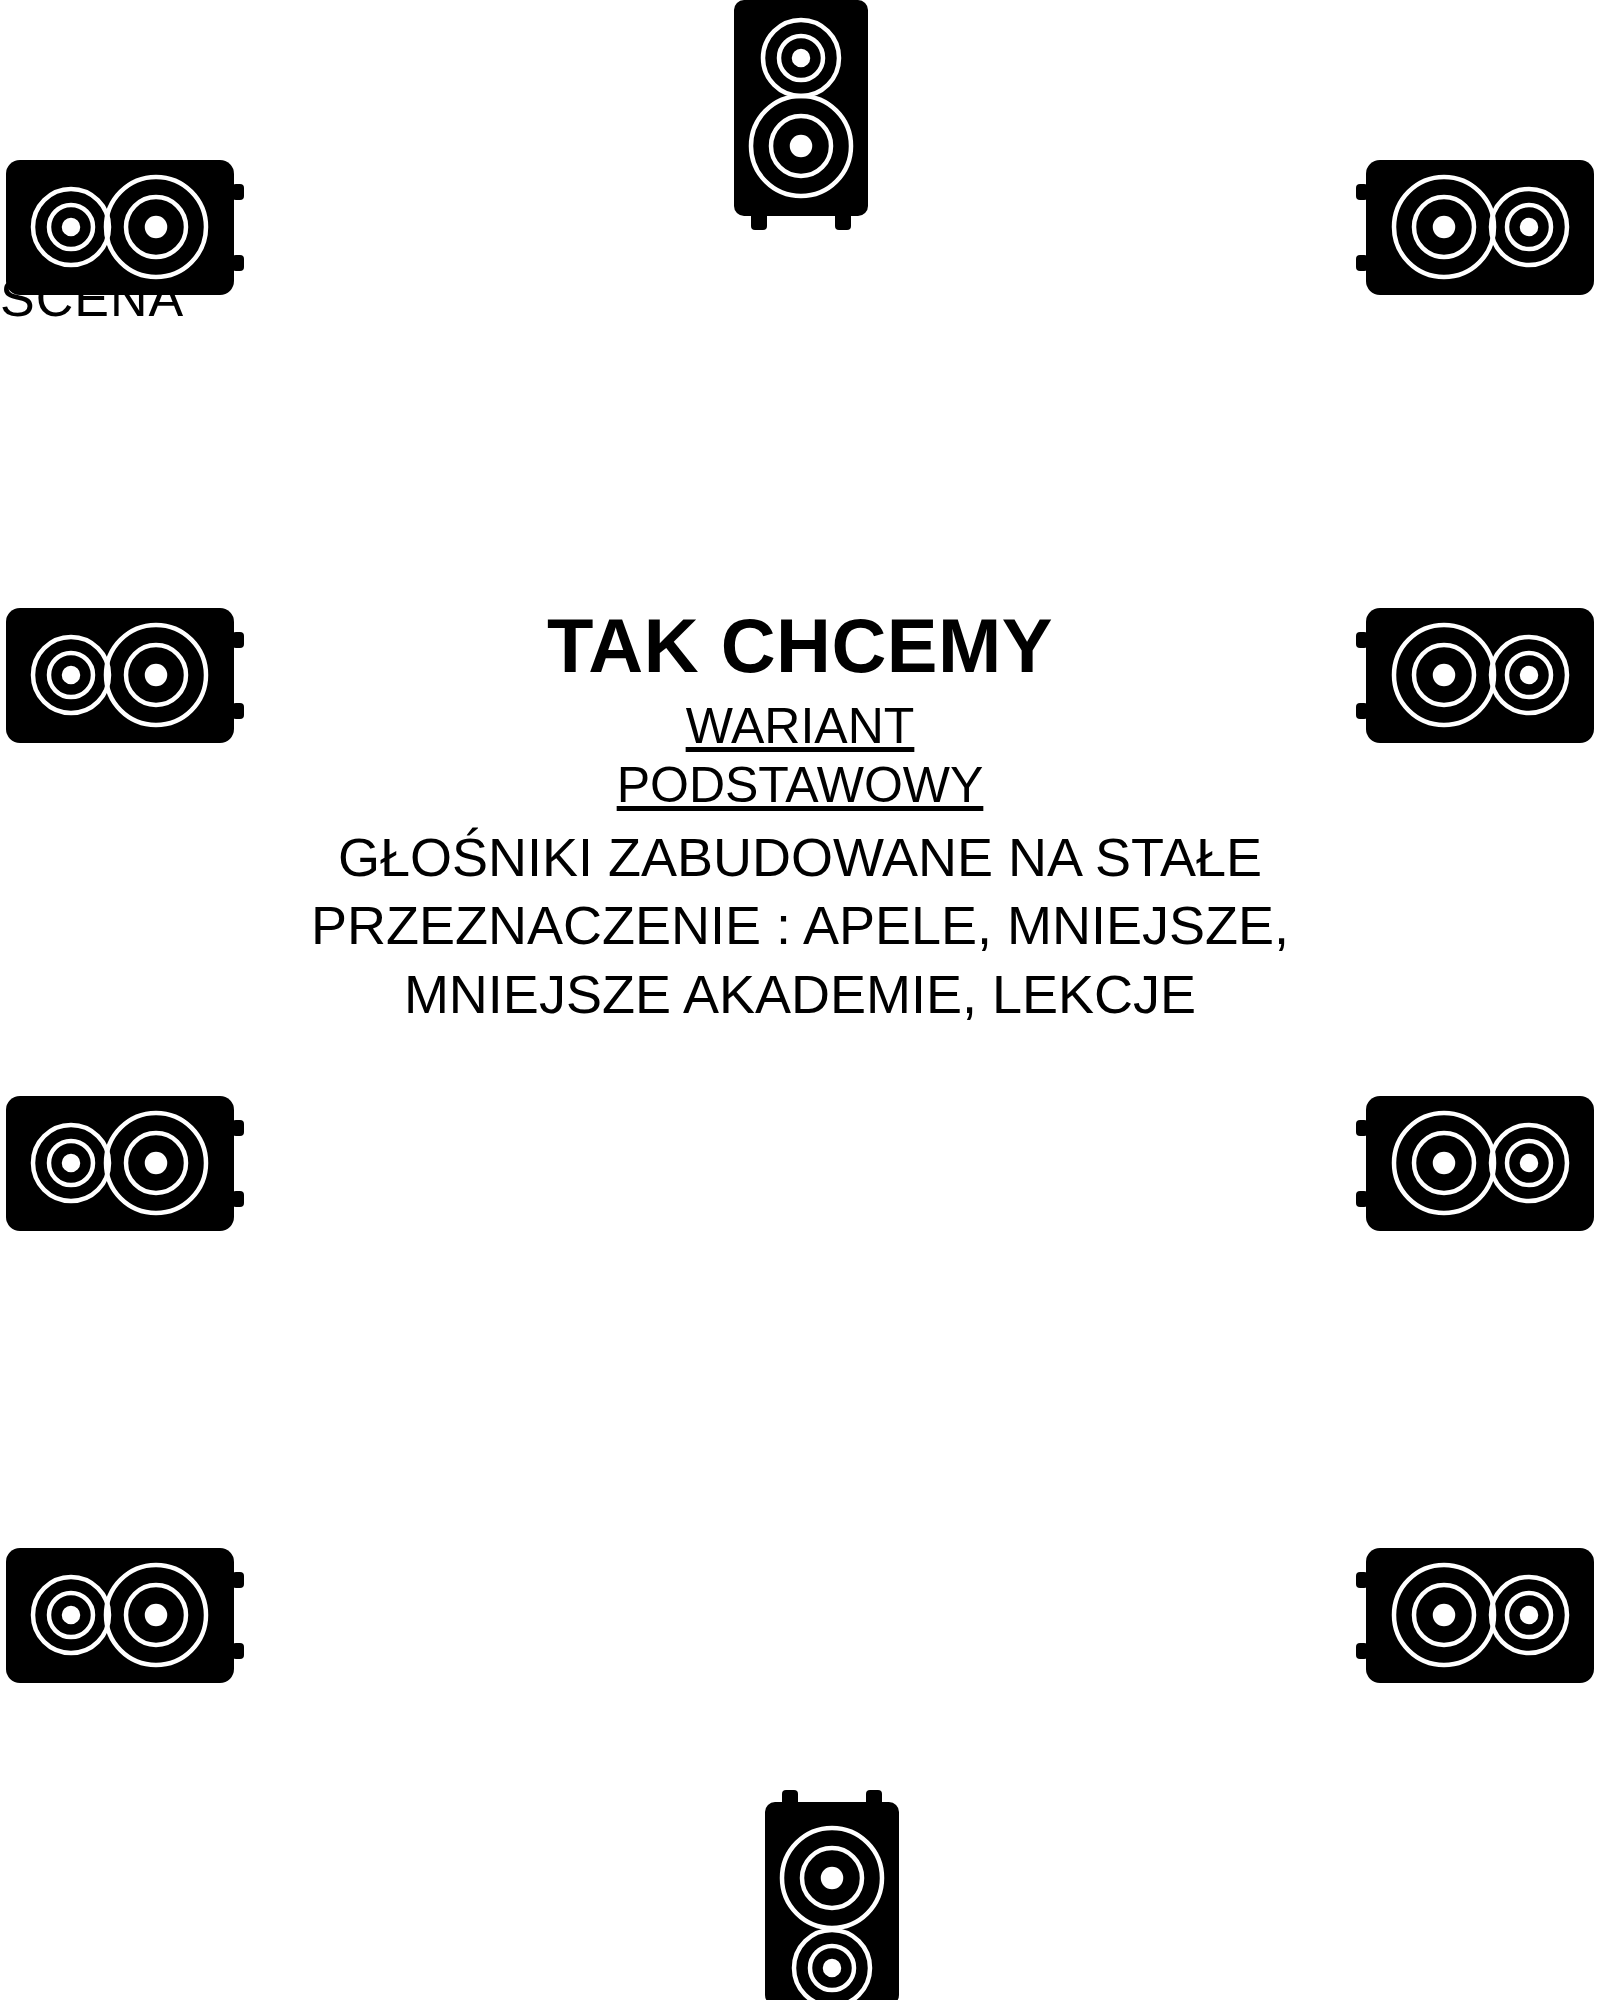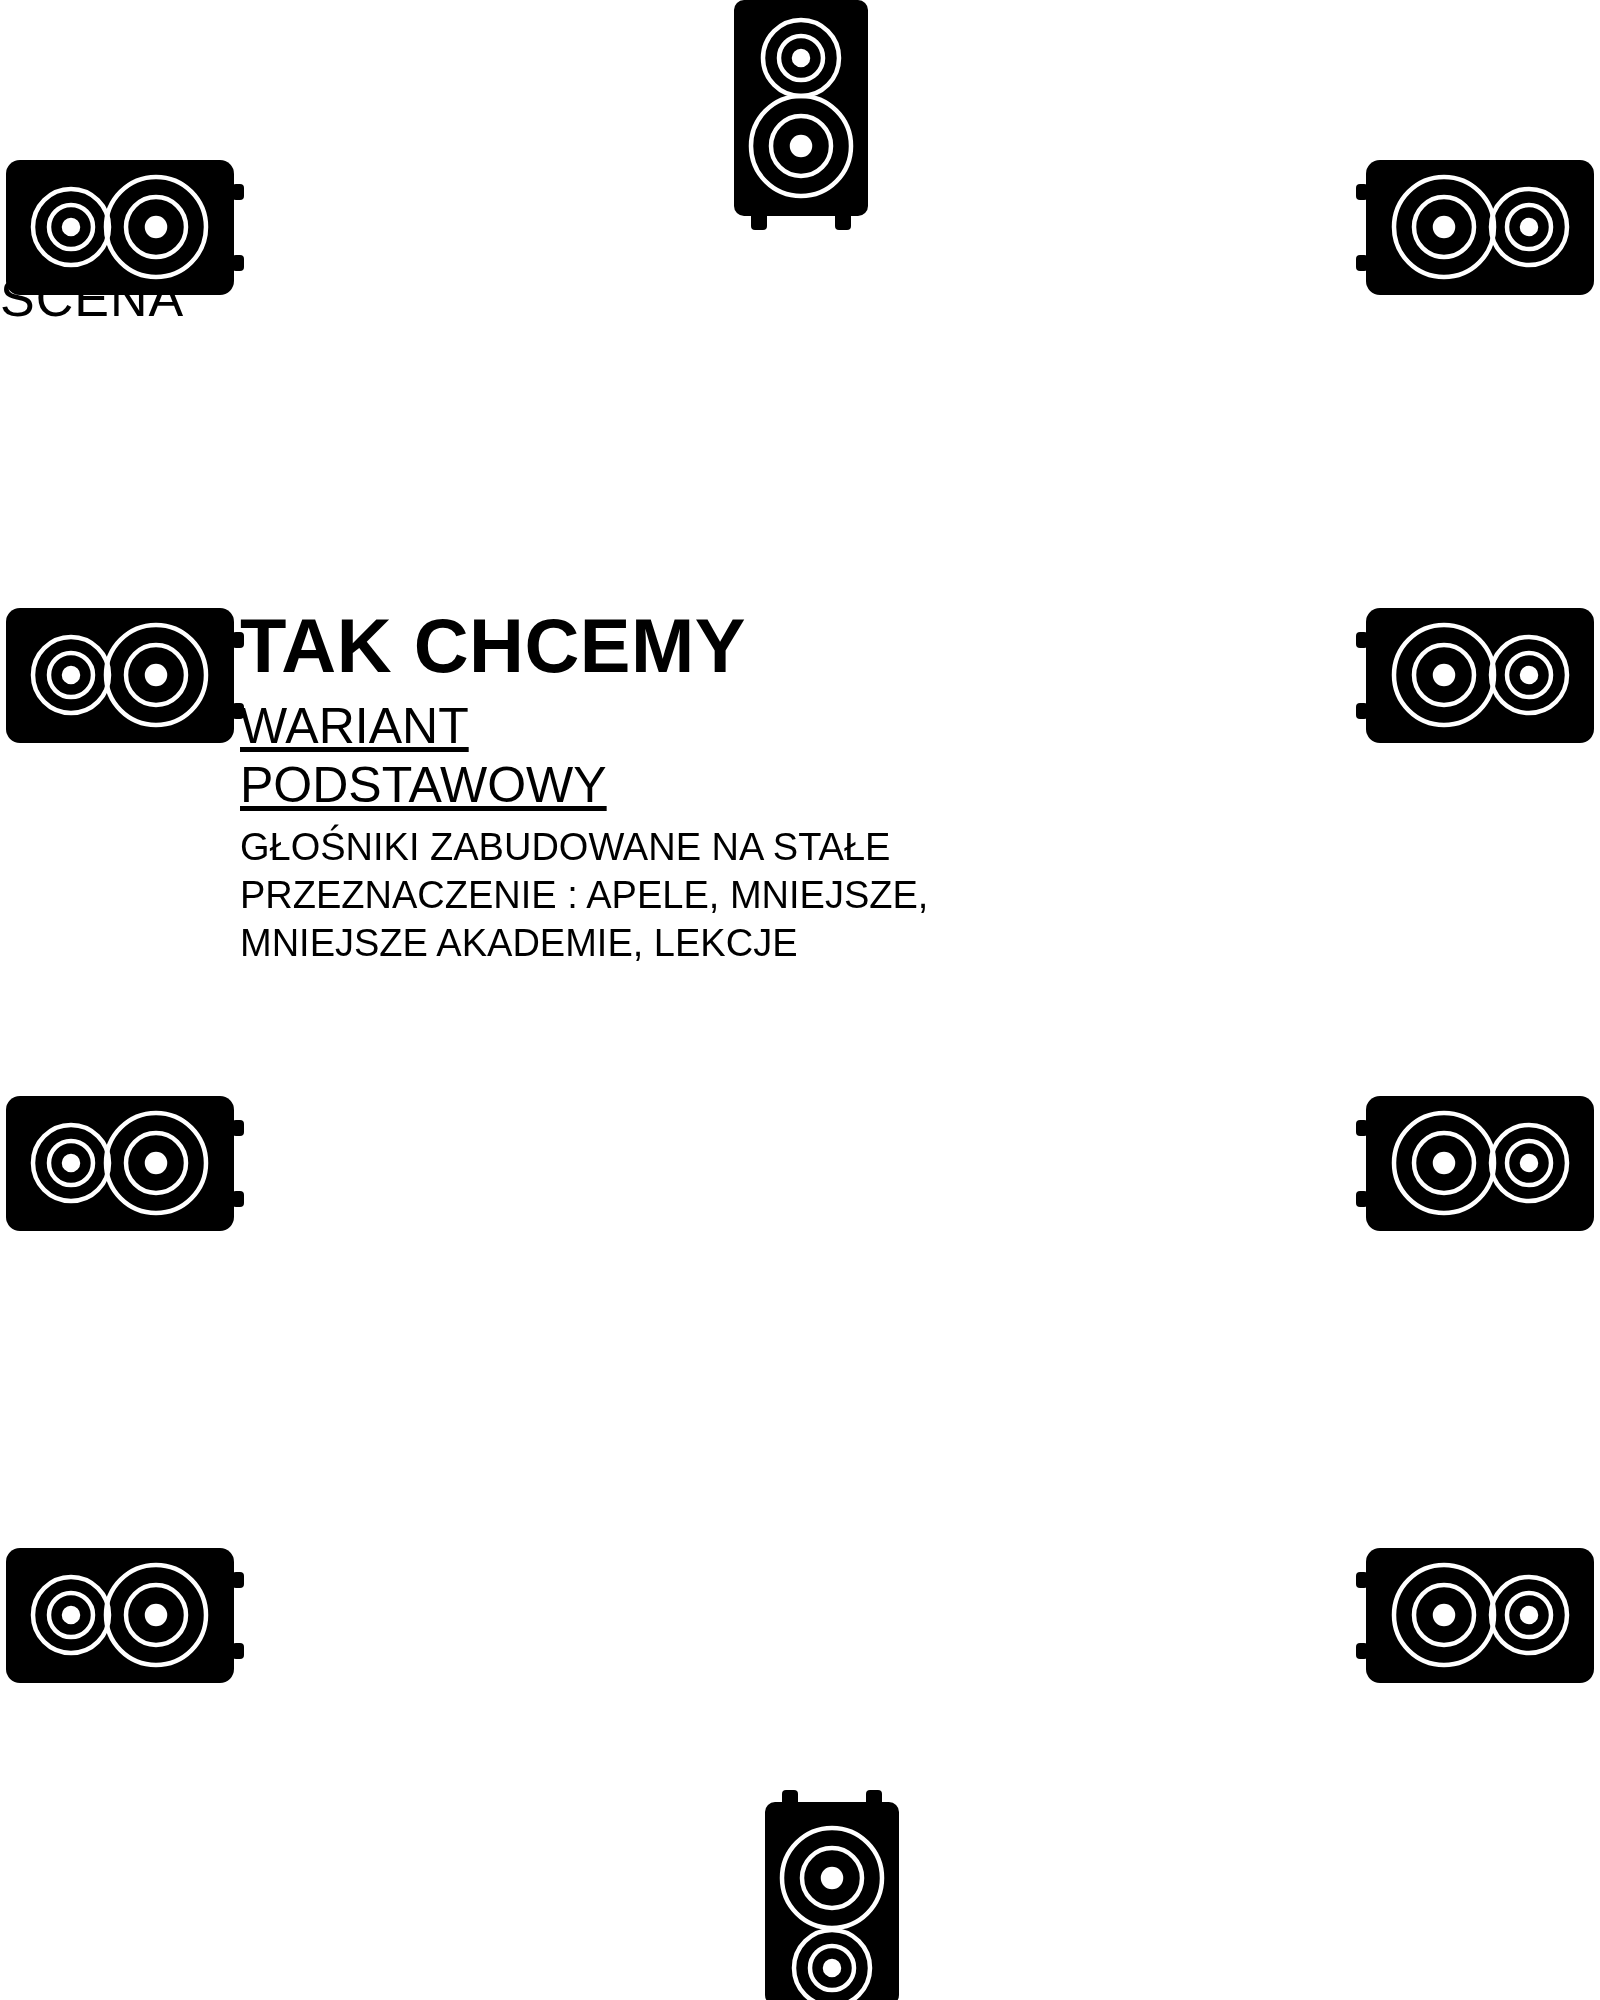--- a/index.html
+++ b/index.html
@@ -43,40 +43,41 @@
     letter-spacing: 1px;
     line-height: 1;
   }
 
   .center-block {
     position: absolute;
     left: 50%;
     transform: translateX(-50%);
     top: 600px;
     width: 1120px;
+    text-align: center;
   }
 
   .headline {
     font-size: 76px;
     font-weight: bold;
     line-height: 1.22;
     letter-spacing: 0.5px;
     margin: 0 0 4px 0;
   }
 
   .sub-underlined {
     font-size: 50px;
     line-height: 1.18;
     text-decoration: underline;
     text-underline-offset: 4px;
     margin: 0;
   }
 
   .desc-line {
-    font-size: 38px;
+    font-size: 54px;
     line-height: 1.27;
     margin: 0;
     white-space: nowrap;
   }
   .desc-block {
     margin-top: 8px;
   }
 </style>
 </head>
 <body>

